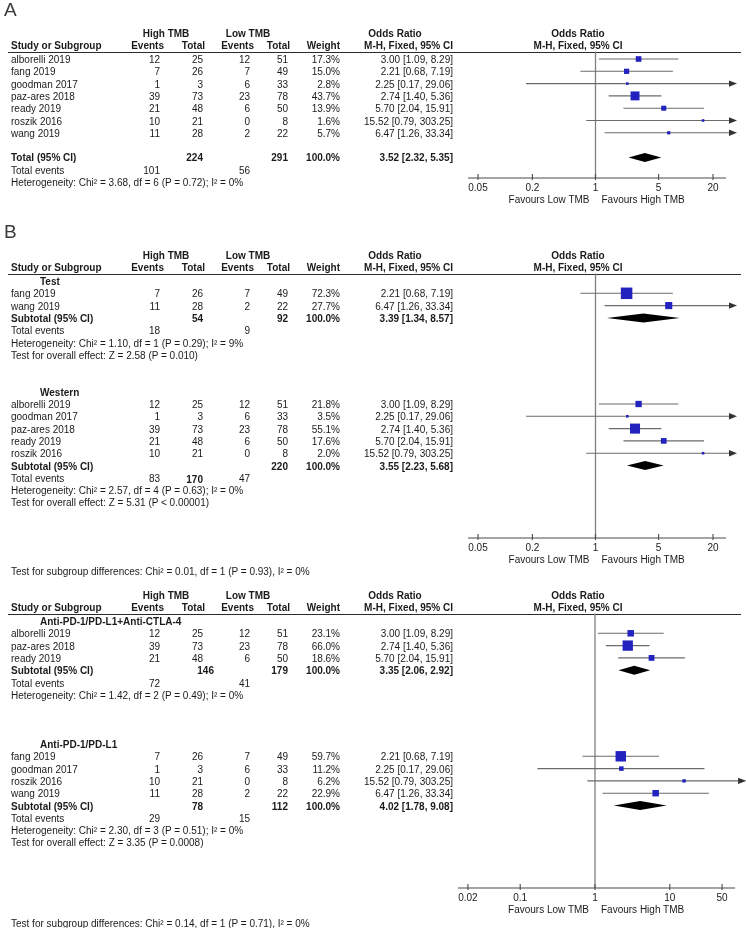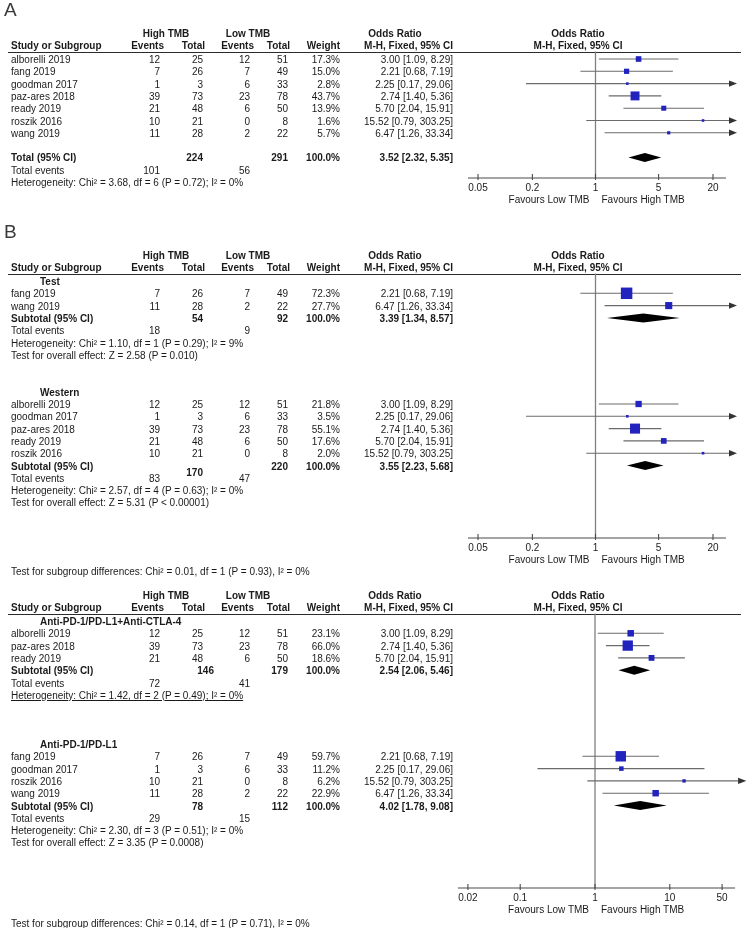--- a/index.html
+++ b/index.html
@@ -233,21 +233,21 @@
       <div class="cell num" style="left: 282px; top: 213.9px; width: 58px;">17.6%</div>
       <div class="cell num" style="left: 321px; top: 213.9px; width: 132px;">5.70 [2.04, 15.91]</div>
       <div class="cell" style="left: 11px; top: 226.2px; width: 150px;">roszik 2016</div>
       <div class="cell num" style="left: 102px; top: 226.2px; width: 58px;">10</div>
       <div class="cell num" style="left: 145px; top: 226.2px; width: 58px;">21</div>
       <div class="cell num" style="left: 192px; top: 226.2px; width: 58px;">0</div>
       <div class="cell num" style="left: 230px; top: 226.2px; width: 58px;">8</div>
       <div class="cell num" style="left: 282px; top: 226.2px; width: 58px;">2.0%</div>
       <div class="cell num" style="left: 321px; top: 226.2px; width: 132px;">15.52 [0.79, 303.25]</div>
       <div class="cell b" style="left: 11px; top: 238.5px; width: 150px;">Subtotal (95% CI)</div>
-      <div class="cell num b" style="left: 145px; top: 245px; width: 58px;">170</div>
+      <div class="cell num b" style="left: 145px; top: 252px; width: 58px;">170</div>
       <div class="cell num b" style="left: 230px; top: 238.5px; width: 58px;">220</div>
       <div class="cell num b" style="left: 282px; top: 238.5px; width: 58px;">100.0%</div>
       <div class="cell num b" style="left: 321px; top: 238.5px; width: 132px;">3.55 [2.23, 5.68]</div>
       <div class="cell" style="left: 11px; top: 250.8px; width: 120px;">Total events</div>
       <div class="cell num" style="left: 102px; top: 250.8px; width: 58px;">83</div>
       <div class="cell num" style="left: 192px; top: 250.8px; width: 58px;">47</div>
       <div class="cell" style="left: 11px; top: 263.1px; width: 430px;">Heterogeneity: Chi² = 2.57, df = 4 (P = 0.63); I² = 0%</div>
       <div class="cell" style="left: 11px; top: 275.4px; width: 430px;">Test for overall effect: Z = 5.31 (P &lt; 0.00001)</div>
       <div class="cell" style="left: 11px; top: 344px; width: 440px;">Test for subgroup differences: Chi² = 0.01, df = 1 (P = 0.93), I² = 0%</div>
     </div>
@@ -317,25 +317,25 @@
       <div class="cell num" style="left: 102px; top: 70.9px; width: 58px;">21</div>
       <div class="cell num" style="left: 145px; top: 70.9px; width: 58px;">48</div>
       <div class="cell num" style="left: 192px; top: 70.9px; width: 58px;">6</div>
       <div class="cell num" style="left: 230px; top: 70.9px; width: 58px;">50</div>
       <div class="cell num" style="left: 282px; top: 70.9px; width: 58px;">18.6%</div>
       <div class="cell num" style="left: 321px; top: 70.9px; width: 132px;">5.70 [2.04, 15.91]</div>
       <div class="cell b" style="left: 11px; top: 83.2px; width: 150px;">Subtotal (95% CI)</div>
       <div class="cell num b" style="left: 156px; top: 83.2px; width: 58px;">146</div>
       <div class="cell num b" style="left: 230px; top: 83.2px; width: 58px;">179</div>
       <div class="cell num b" style="left: 282px; top: 83.2px; width: 58px;">100.0%</div>
-      <div class="cell num b" style="left: 321px; top: 83.2px; width: 132px;">2.54 [2.06, 5.46]</div>
+      <div class="cell num b" style="left: 321px; top: 83.2px; width: 132px;">3.35 [2.06, 2.92]</div>
       <div class="cell" style="left: 11px; top: 95.5px; width: 120px;">Total events</div>
       <div class="cell num" style="left: 102px; top: 95.5px; width: 58px;">72</div>
       <div class="cell num" style="left: 192px; top: 95.5px; width: 58px;">41</div>
-      <div class="cell" style="left: 11px; top: 107.8px; width: 430px; text-decoration: underline;">Heterogeneity: Chi² = 1.42, df = 2 (P = 0.49); I² = 0%</div>
+      <div class="cell" style="left: 11px; top: 107.8px; width: 430px;">Heterogeneity: Chi² = 1.42, df = 2 (P = 0.49); I² = 0%</div>
       <div class="cell b" style="left: 40px; top: 157px; width: 240px;">Anti-PD-1/PD-L1</div>
       <div class="cell" style="left: 11px; top: 169.3px; width: 150px;">fang 2019</div>
       <div class="cell num" style="left: 102px; top: 169.3px; width: 58px;">7</div>
       <div class="cell num" style="left: 145px; top: 169.3px; width: 58px;">26</div>
       <div class="cell num" style="left: 192px; top: 169.3px; width: 58px;">7</div>
       <div class="cell num" style="left: 230px; top: 169.3px; width: 58px;">49</div>
       <div class="cell num" style="left: 282px; top: 169.3px; width: 58px;">59.7%</div>
       <div class="cell num" style="left: 321px; top: 169.3px; width: 132px;">2.21 [0.68, 7.19]</div>
       <div class="cell" style="left: 11px; top: 181.6px; width: 150px;">goodman 2017</div>
       <div class="cell num" style="left: 102px; top: 181.6px; width: 58px;">1</div>

